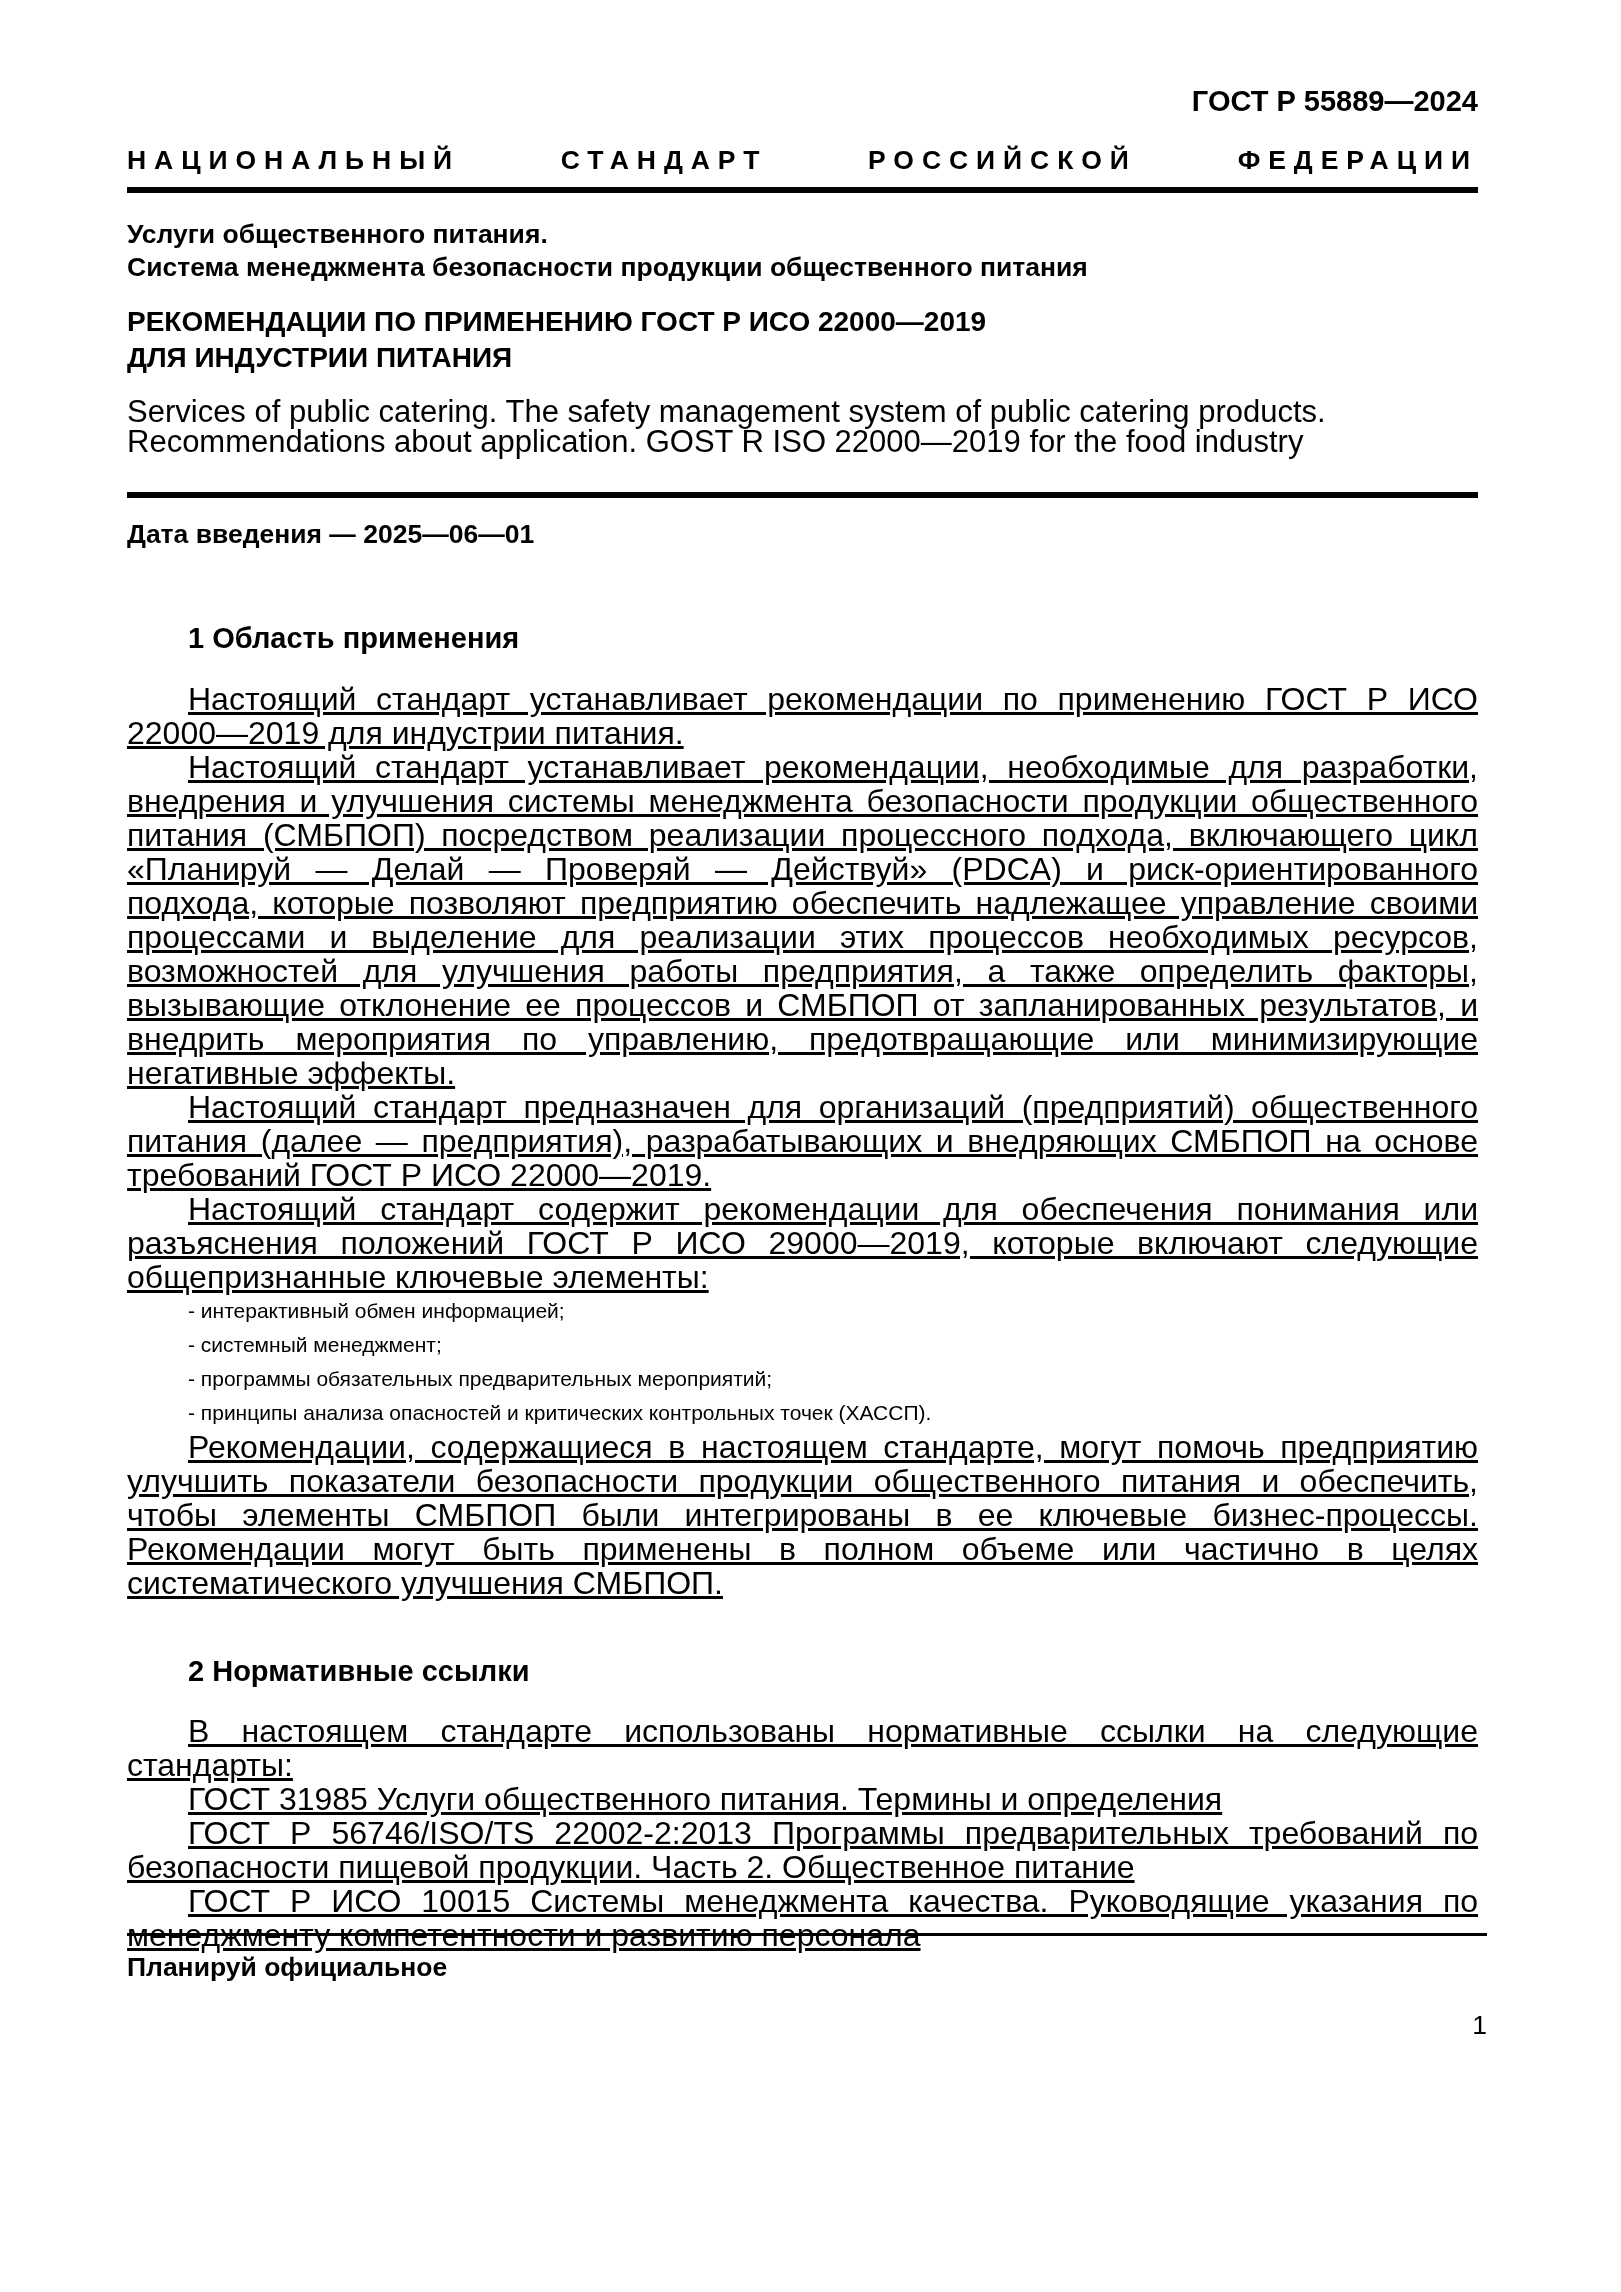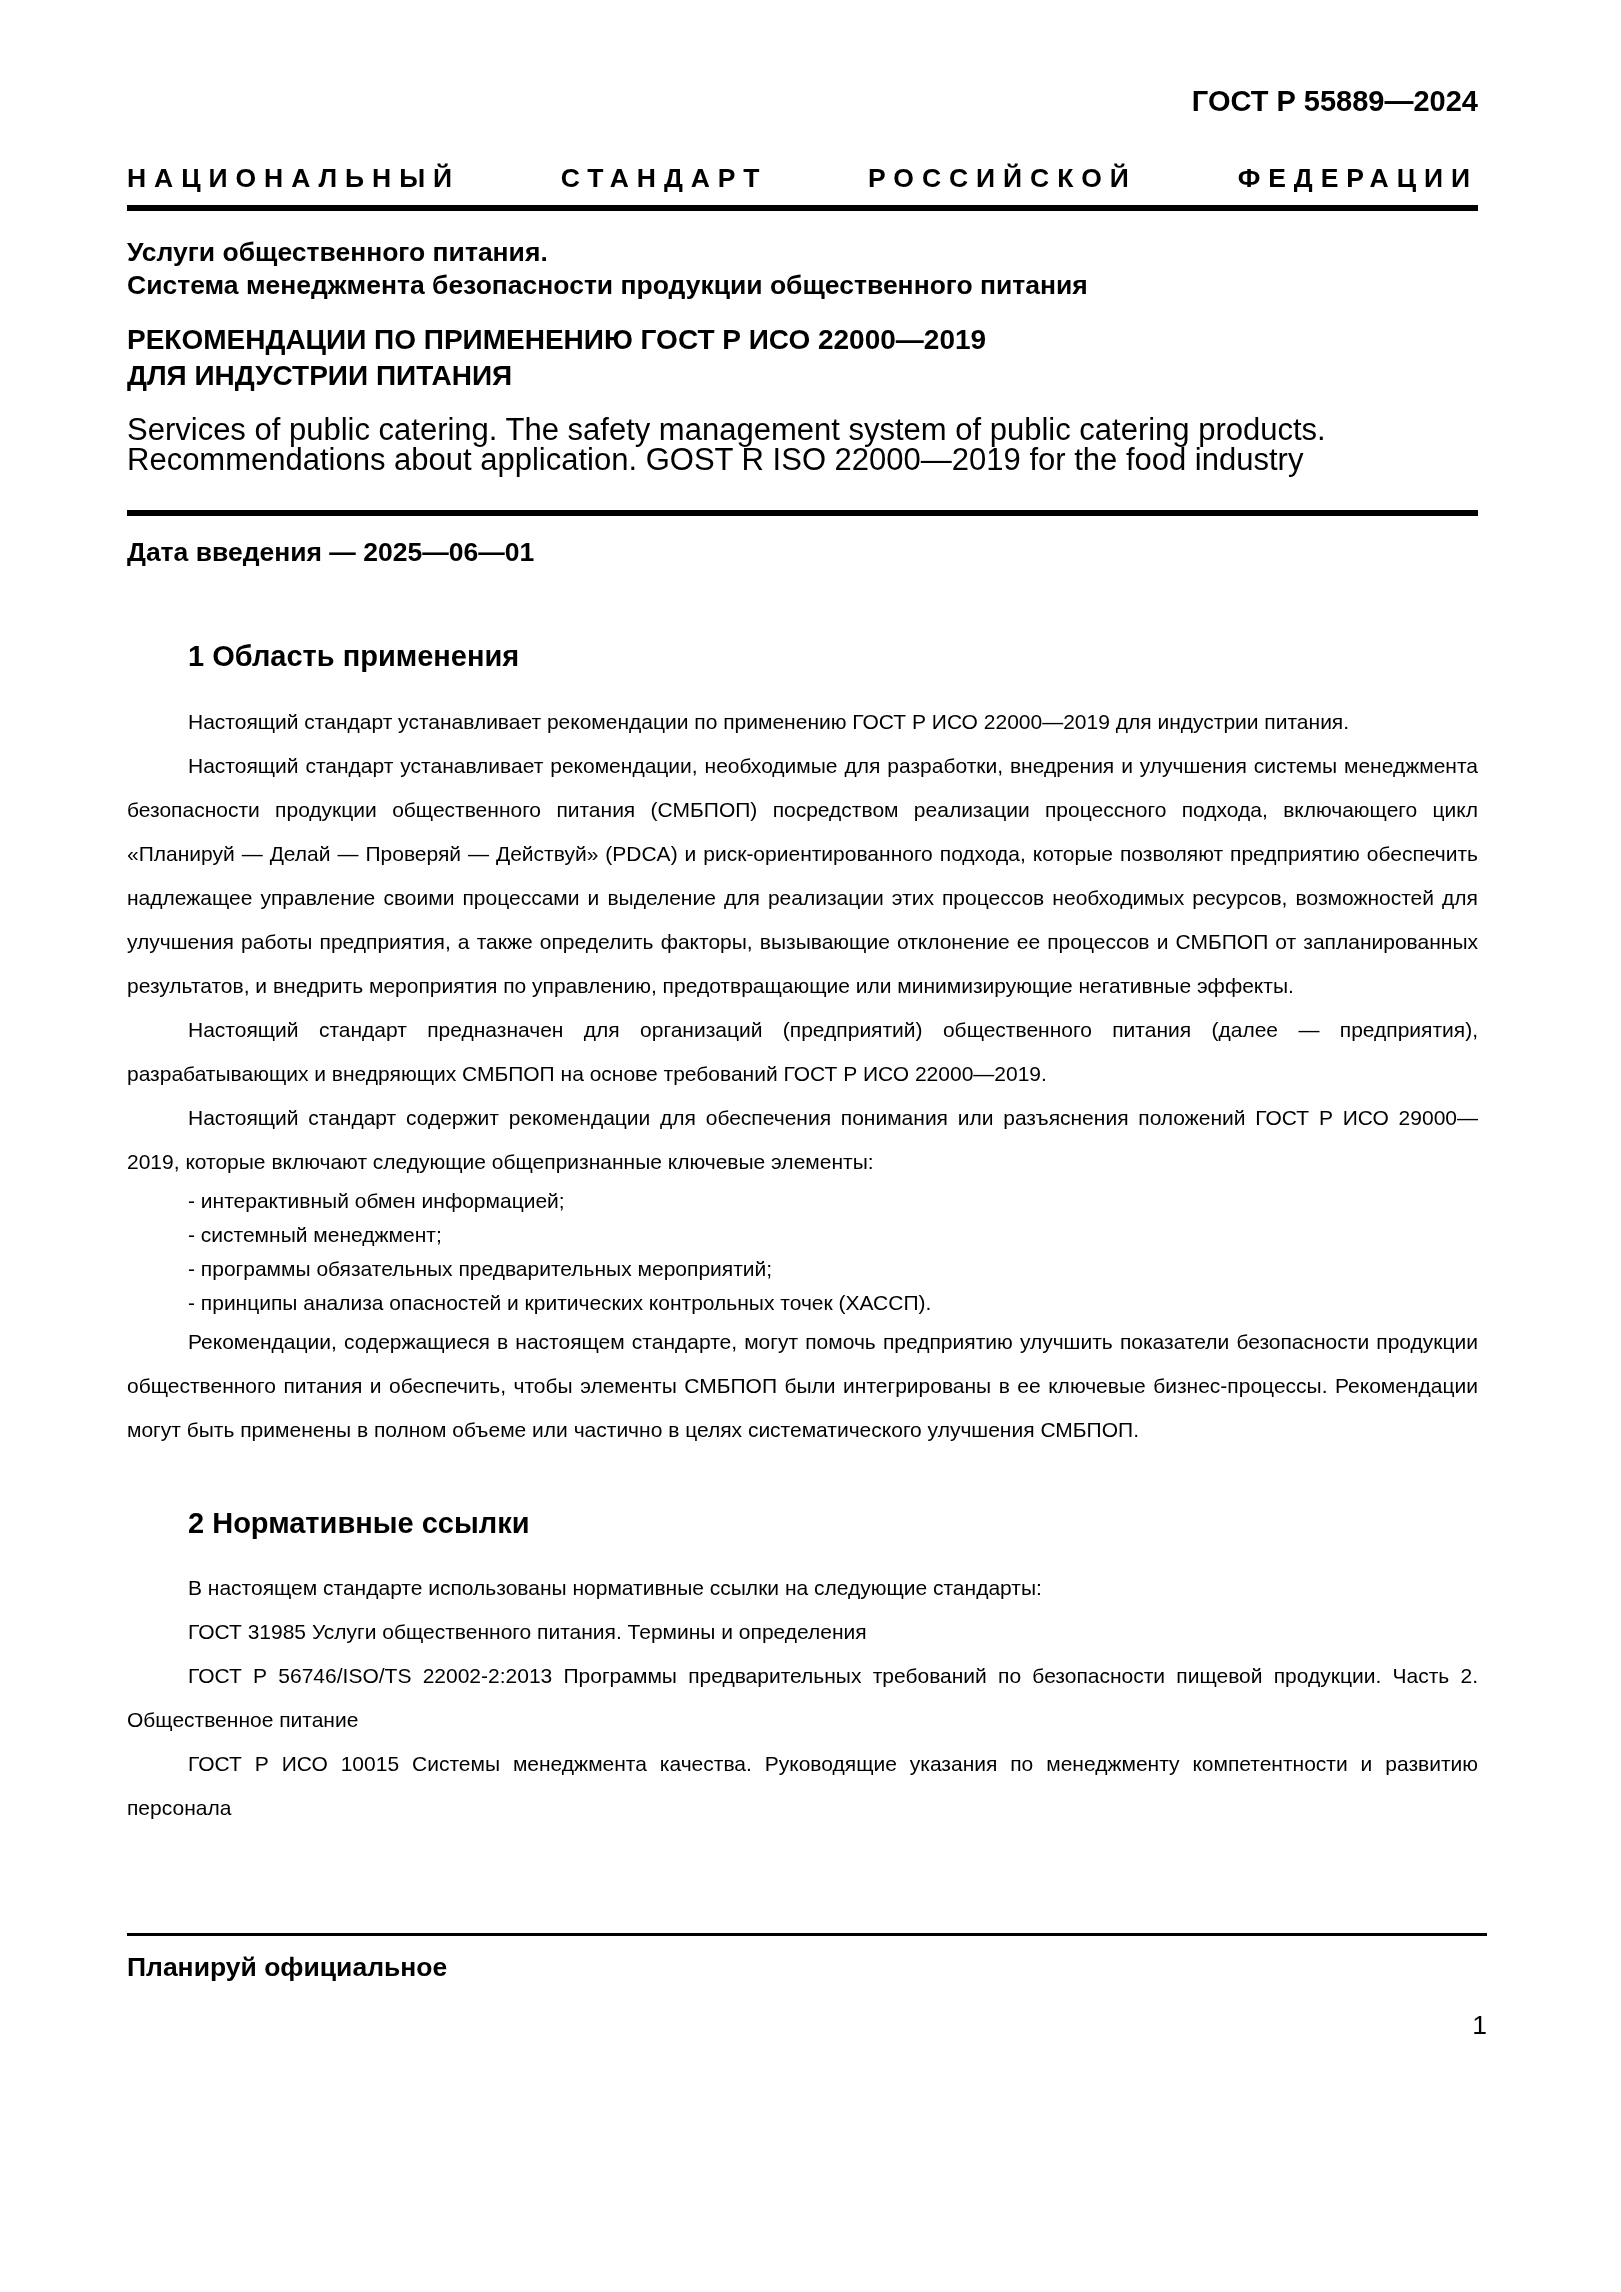--- a/index.html
+++ b/index.html
@@ -14,21 +14,21 @@
     padding: 84px 119px 0 127px;
     overflow: hidden;
   }
   .doc-code {
     text-align: right;
     font-weight: 700;
     font-size: 29px;
     line-height: 35px;
   }
   .nat-std {
-    margin-top: 43px;
+    margin-top: 25px;
     font-weight: 700;
     font-size: 26.5px;
     line-height: 33px;
     letter-spacing: 0.30em;
     text-align: justify;
     text-align-last: justify;
     white-space: nowrap;
   }
   .rule-thick {
     height: 5.9px;
@@ -48,24 +48,25 @@
   }
   .sec-h {
     font-size: 29px;
     font-weight: 700;
     margin-left: 61px;
     line-height: 35px;
   }
   .sec-h.first { margin-top: 71px; margin-bottom: 25.5px; }
   .sec-h.second { margin-top: 54px; margin-bottom: 25.5px; }
   .para {
-    font-size: 21px;
-    line-height: 44px;
+    font-size: 32px;
+    line-height: 34px;
     text-align: justify;
     text-indent: 61px;
+    text-decoration: underline;
   }
   .list-item {
     font-size: 21px;
     line-height: 34px;
     padding-left: 61px;
     text-align: left;
   }
   .footer {
     position: absolute;
     left: 127px;

